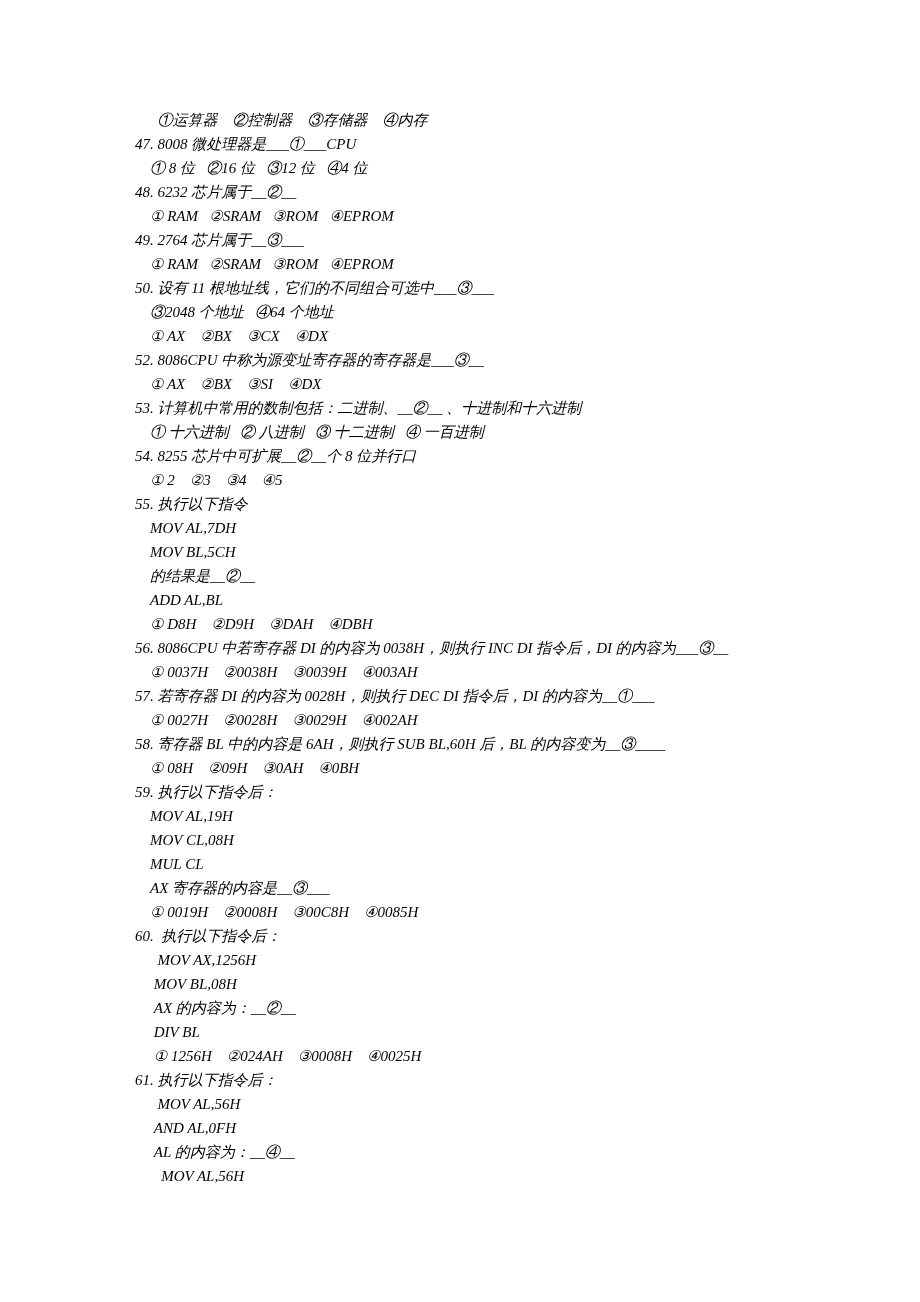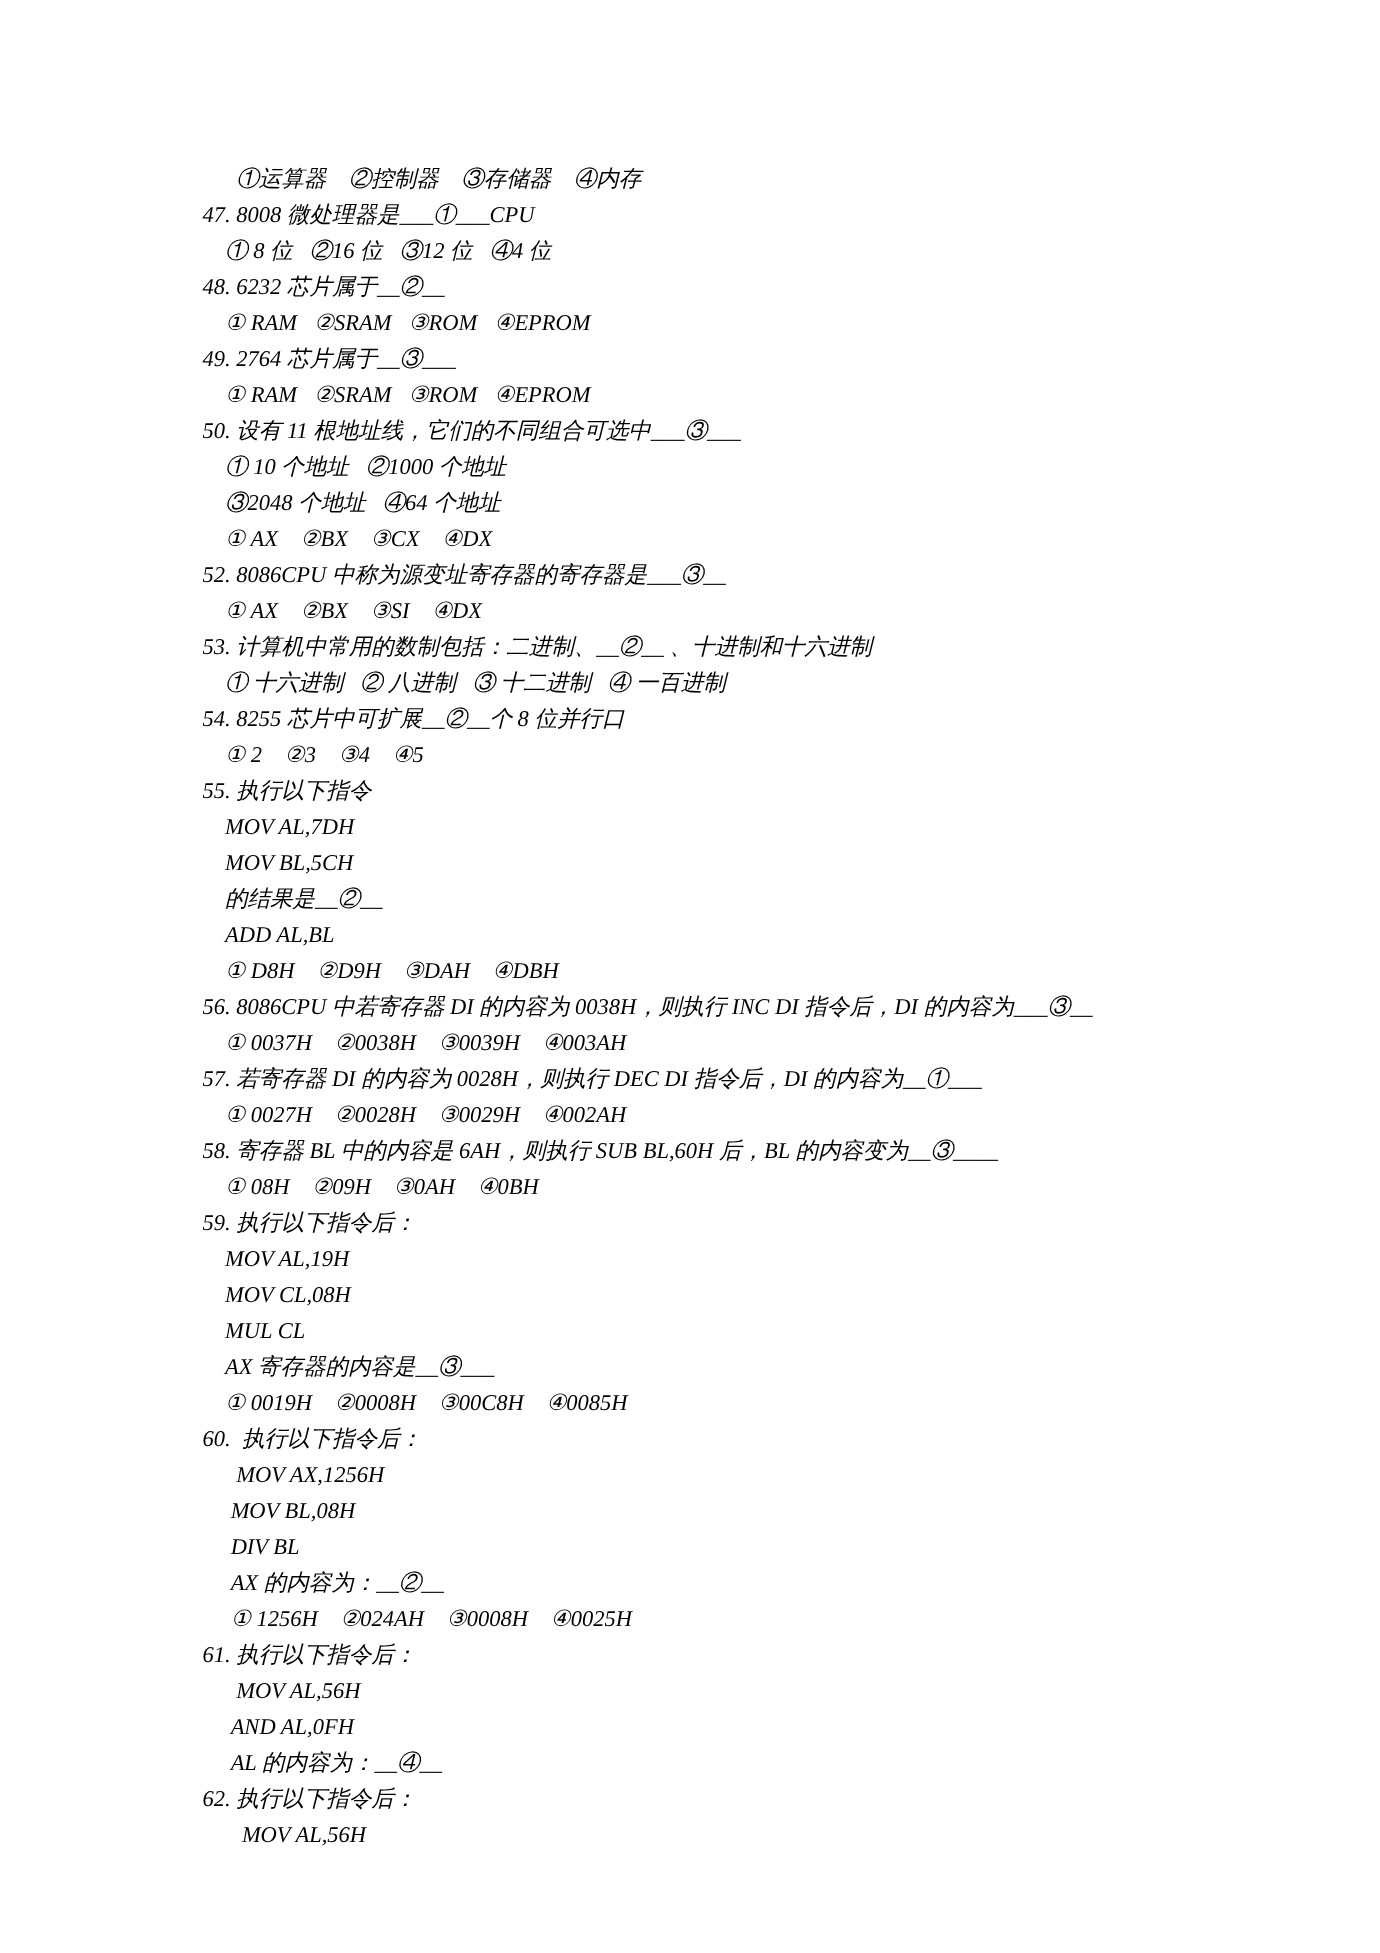--- a/index.html
+++ b/index.html
@@ -27,21 +27,20 @@
 <div class="page">
   <div id="content">
       <div class="line">      ①运算器    ②控制器    ③存储器    ④内存</div>
       <div class="line">47. 8008 微处理器是___①___CPU</div>
       <div class="line">    ① 8 位   ②16 位   ③12 位   ④4 位</div>
       <div class="line">48. 6232 芯片属于__②__</div>
       <div class="line">    ① RAM   ②SRAM   ③ROM   ④EPROM</div>
       <div class="line">49. 2764 芯片属于__③___</div>
       <div class="line">    ① RAM   ②SRAM   ③ROM   ④EPROM</div>
       <div class="line">50. 设有 11 根地址线，它们的不同组合可选中___③___</div>
-      <div class="line">    ① 10 个地址   ②1000 个地址</div>
       <div class="line">    ③2048 个地址   ④64 个地址</div>
       <div class="line">    ① AX    ②BX    ③CX    ④DX</div>
       <div class="line">52. 8086CPU 中称为源变址寄存器的寄存器是___③__</div>
       <div class="line">    ① AX    ②BX    ③SI    ④DX</div>
       <div class="line">53. 计算机中常用的数制包括：二进制、__②__ 、十进制和十六进制</div>
       <div class="line">    ① 十六进制   ② 八进制   ③ 十二进制   ④ 一百进制</div>
       <div class="line">54. 8255 芯片中可扩展__②__个 8 位并行口</div>
       <div class="line">    ① 2    ②3    ③4    ④5</div>
       <div class="line">55. 执行以下指令</div>
       <div class="line">    MOV AL,7DH</div>
@@ -57,23 +56,22 @@
       <div class="line">    ① 08H    ②09H    ③0AH    ④0BH</div>
       <div class="line">59. 执行以下指令后：</div>
       <div class="line">    MOV AL,19H</div>
       <div class="line">    MOV CL,08H</div>
       <div class="line">    MUL CL</div>
       <div class="line">    AX 寄存器的内容是__③___</div>
       <div class="line">    ① 0019H    ②0008H    ③00C8H    ④0085H</div>
       <div class="line">60.  执行以下指令后：</div>
       <div class="line">      MOV AX,1256H</div>
       <div class="line">     MOV BL,08H</div>
+      <div class="line">     AX 的内容为：__②__</div>
       <div class="line">     DIV BL</div>
-      <div class="line">     AX 的内容为：__②__</div>
       <div class="line">     ① 1256H    ②024AH    ③0008H    ④0025H</div>
       <div class="line">61. 执行以下指令后：</div>
       <div class="line">      MOV AL,56H</div>
       <div class="line">     AND AL,0FH</div>
       <div class="line">     AL 的内容为：__④__</div>
-      <div class="line">62. 执行以下指令后：</div>
       <div class="line">       MOV AL,56H</div>
     </div>
 </div>
 
 </body></html>

